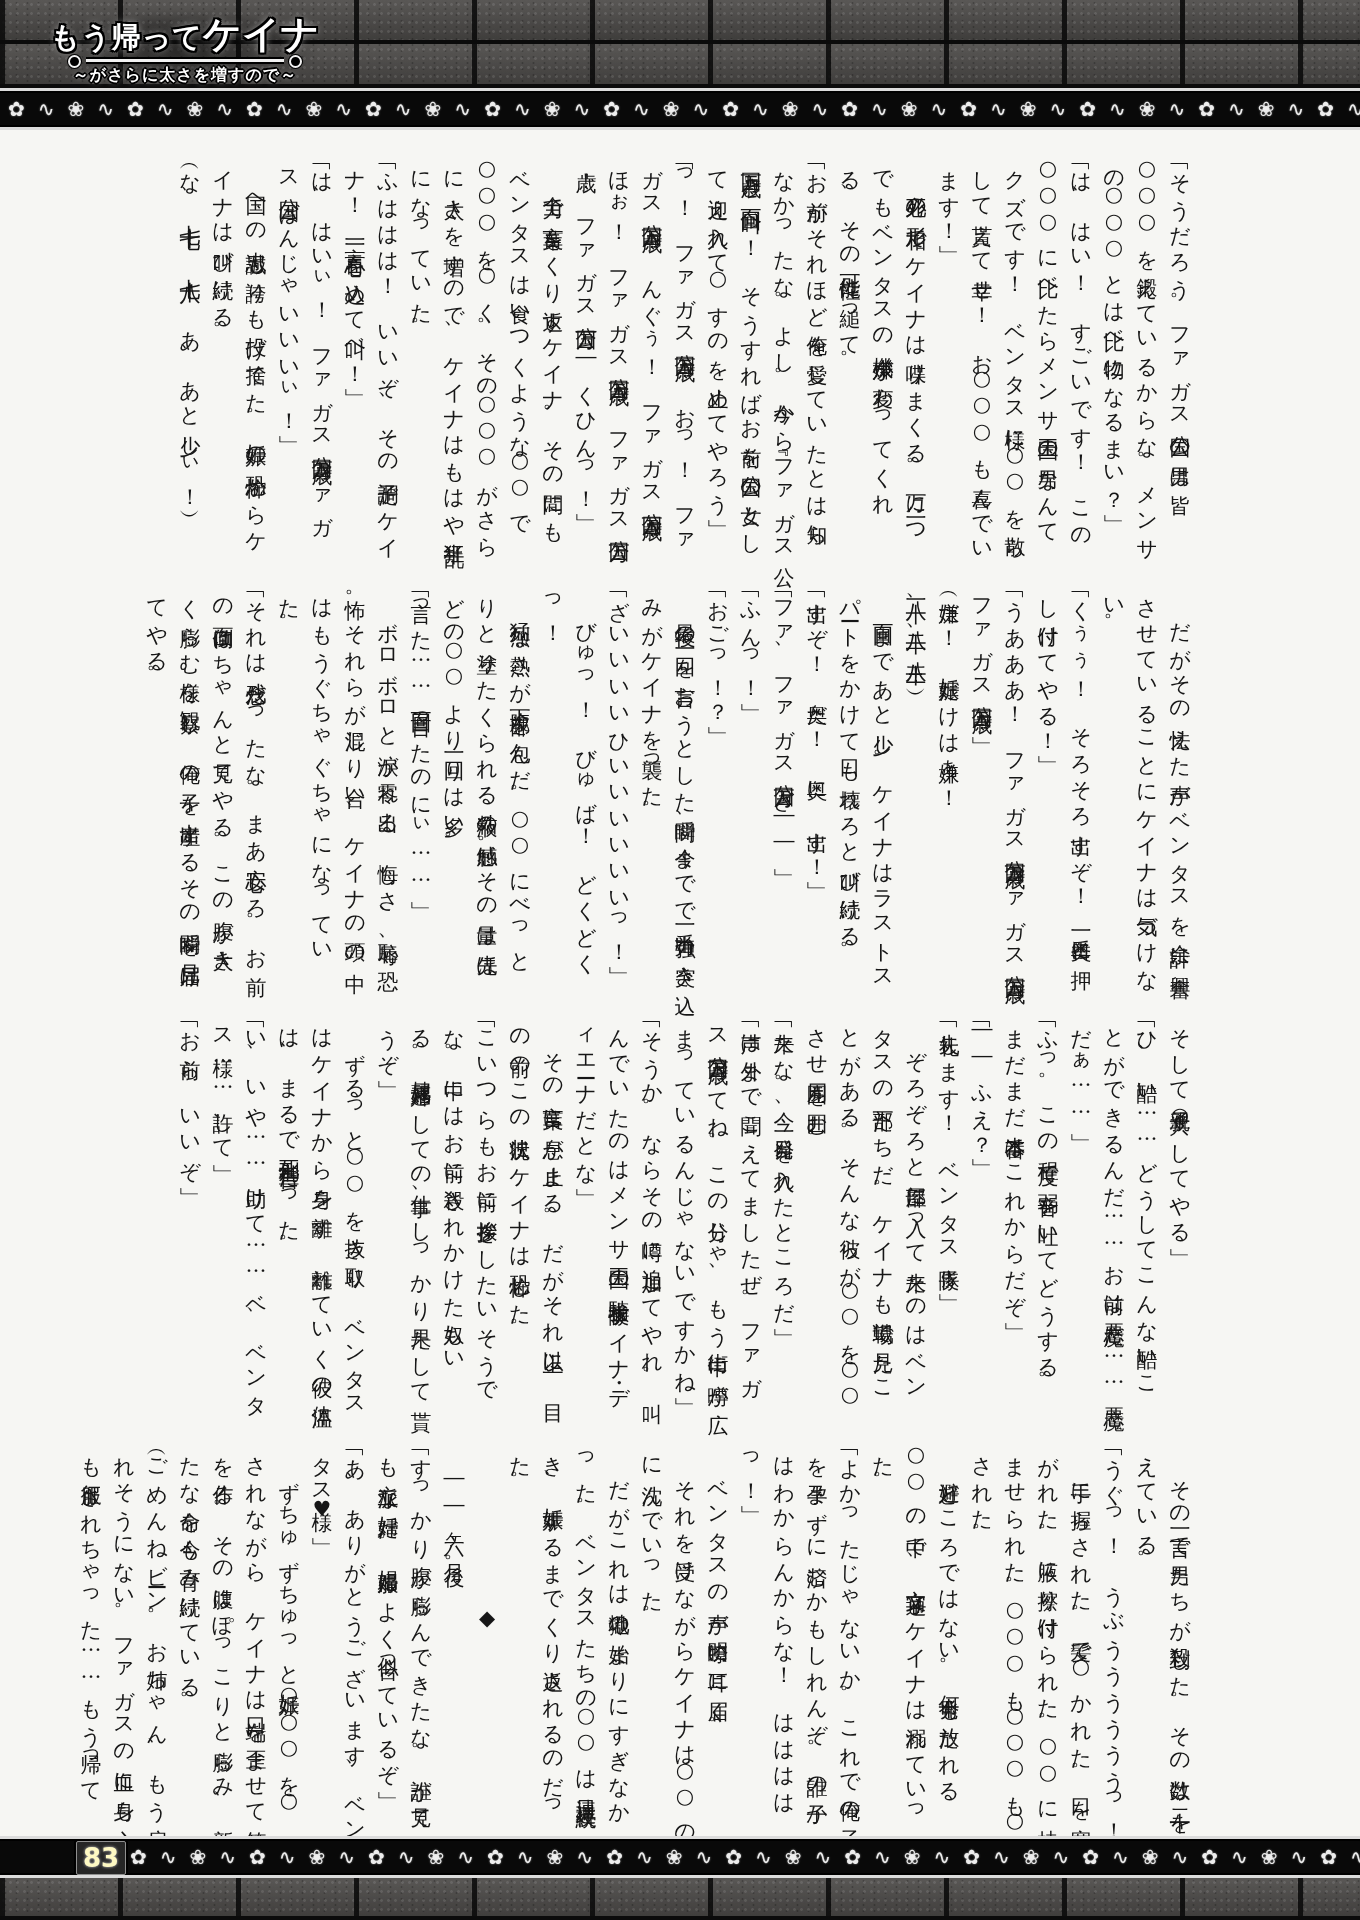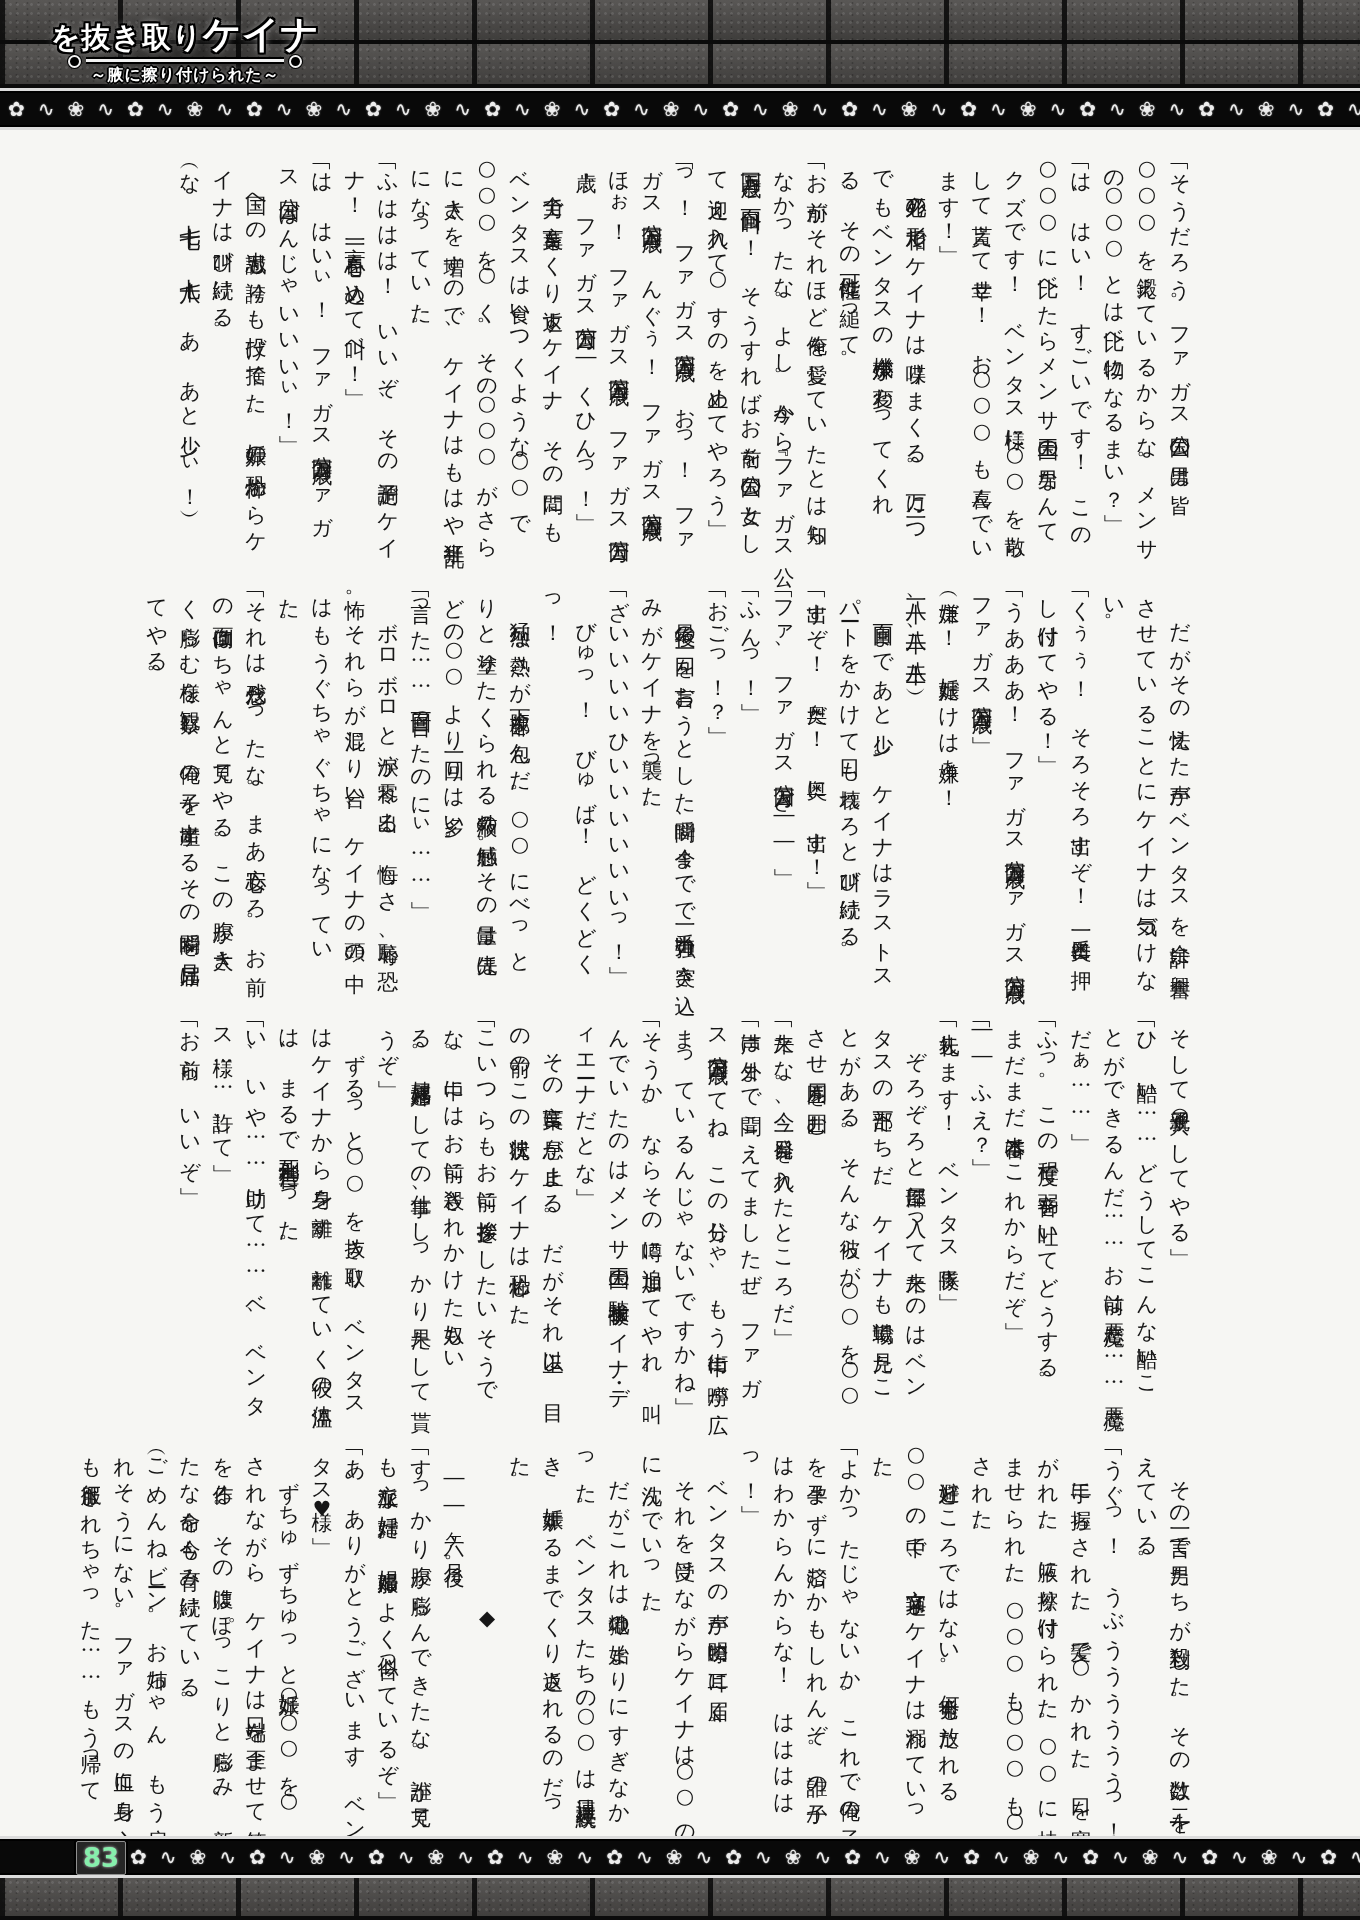--- a/index.html
+++ b/index.html
@@ -56,21 +56,21 @@
   .orn-row{
     font-family:"DejaVu Sans","Liberation Sans",sans-serif;
     color:#ededed;font-size:20px;letter-spacing:13px;white-space:nowrap;line-height:36px;
     text-shadow:0 0 2px rgba(255,255,255,.6);
   }
   .orn-band.top .orn-row{padding-left:8px;}
   .orn-band.bottom .orn-row{padding-left:10px;}
   .pageno{
     position:absolute;left:76px;top:2px;z-index:5;
     font-family:"DejaVu Sans","Liberation Sans",sans-serif;font-weight:bold;font-size:26px;line-height:32px;
-    color:#86efac;background:#262626;border:1px solid #909090;box-shadow:0 0 0 2px #000;
+    color:#fef9c3;background:#262626;border:1px solid #909090;box-shadow:0 0 0 2px #000;
     padding:0 6px;border-radius:2px;text-shadow:0 0 3px rgba(255,255,255,.8);
   }
 
   
   .sheet{
     height:1706px;background:#f6f6f3;box-sizing:border-box;padding-top:26px;overflow:hidden;
   }
   .band{
     writing-mode:vertical-rl;text-orientation:upright;
     height:398px;width:1132px;margin-left:64px;
@@ -83,23 +83,23 @@
   .band.b3{margin-bottom:30px;}
   .band.b4{margin-bottom:0;}
 </style>
 </head>
 <body>
 
 <div class="page">
 
   <div class="brick top">
     <div class="title-block">
-      <div class="series-title"><span class="t1">を抜き取り</span><span class="t2">ケイナ</span></div>
+      <div class="series-title"><span class="t1">もう帰って</span><span class="t2">ケイナ</span></div>
       <div class="title-divider"></div>
-      <div class="series-subtitle">～腋に擦り付けられた～</div>
+      <div class="series-subtitle">～がさらに太さを増すので～</div>
     </div>
   </div>
 
   <div class="orn-band top">
     <span class="orn-row">✿∿❀∿✿∿❀∿✿∿❀∿✿∿❀∿✿∿❀∿✿∿❀∿✿∿❀∿✿∿❀∿✿∿❀∿✿∿❀∿✿∿❀∿✿∿❀∿✿∿❀∿✿∿❀∿✿∿❀∿✿∿❀∿✿∿❀∿✿∿❀∿✿∿❀∿✿∿❀∿✿∿❀∿✿∿❀∿✿∿❀∿✿∿❀∿</span>
   </div>
 
   <main class="sheet">
     <section class="band b1">
         <p>「そうだろう。ファガス公国の男は皆○○○を鍛えているからな。メンサの○○○とは比べ物になるまい？」</p>

